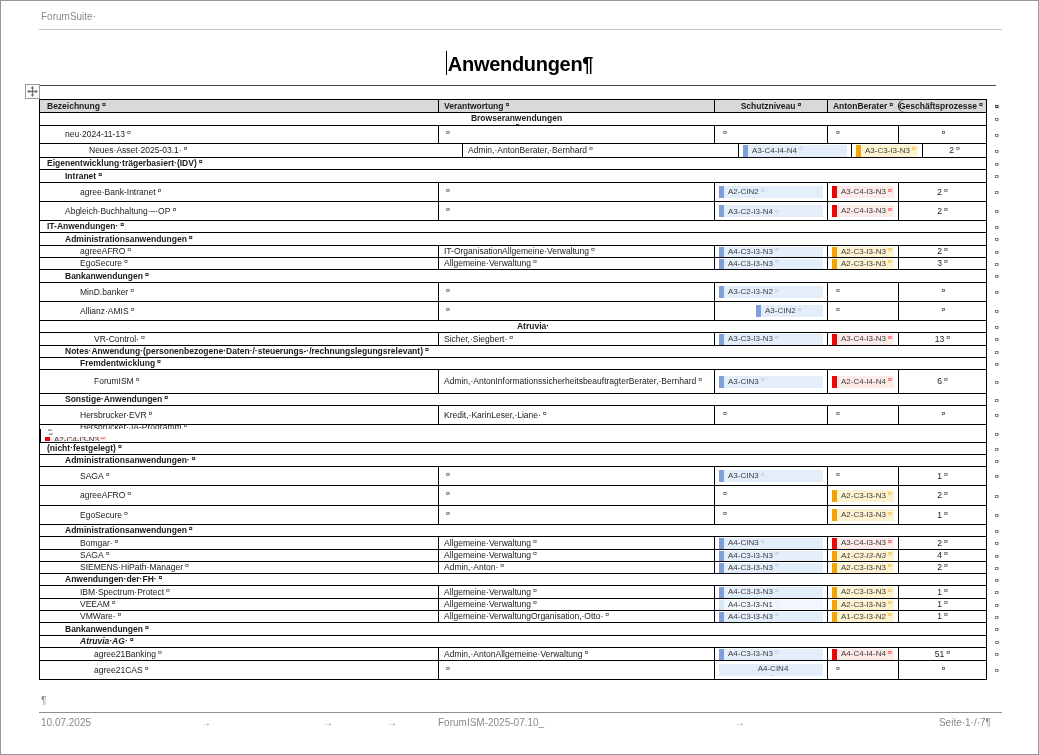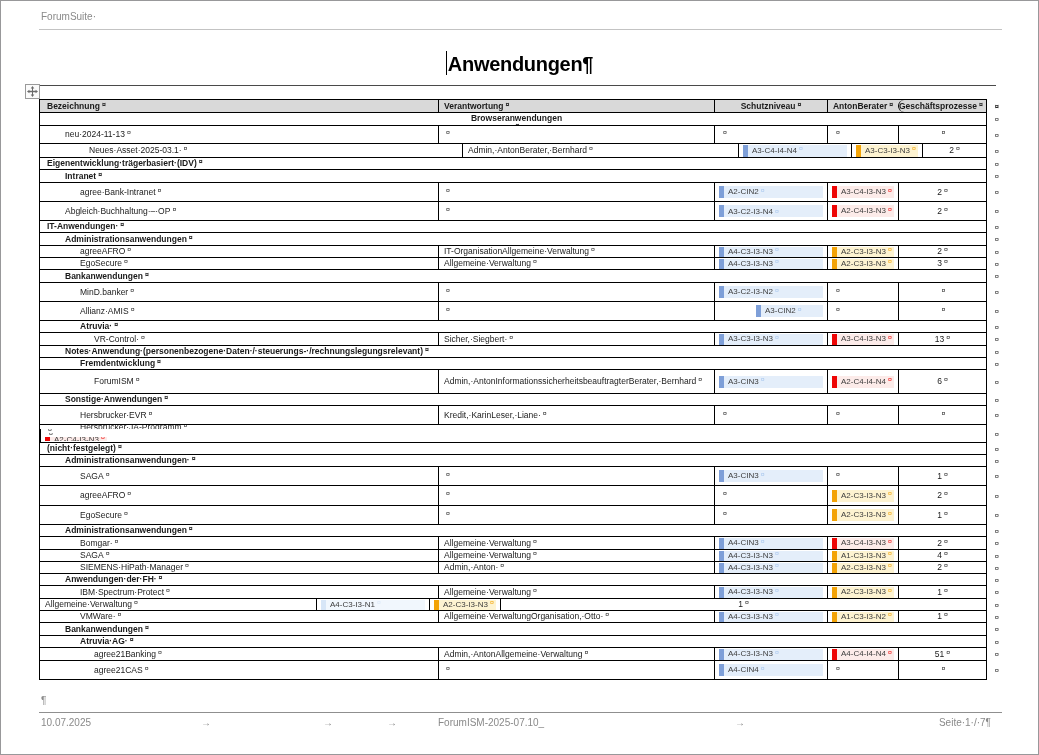--- a/index.html
+++ b/index.html
@@ -337,21 +337,21 @@
         </div>
         <div class="cell c3 empty">
           <span class="cm">¤</span>
         </div>
         <div class="cell c4 empty">
           <span class="cm">¤</span>
         </div>
         <span class="row-end">¤</span>
       </div>
       <div class="trow grp" style="height: 12px;">
-        <div class="cell full" style="padding-left: 40px;">
+        <div class="cell full" style="padding-left: 40px; flex-direction: column;">
           <span class="lbl b">Atruvia·</span>
           <span class="cm">¤</span>
         </div>
         <span class="row-end">¤</span>
       </div>
       <div class="trow dat" style="height: 13px;">
         <div class="cell c0" style="padding-left: 54px;">
           <span class="lbl">VR-Control·</span>
           <span class="cm">¤</span>
         </div>
@@ -605,21 +605,21 @@
           <span class="cm">¤</span>
         </div>
         <div class="cell c2">
           <span class="badge" style="background: rgb(228, 238, 250);">
             <span class="bbar" style="background: rgb(126, 159, 216);"></span>
             <span class="bt" style="color: rgb(60, 60, 60);">A4-C3-I3-N3</span>
             <span class="bm" style="color: rgb(169, 199, 238);">¤</span>
           </span>
         </div>
         <div class="cell c3">
-          <span class="badge" style="background: rgb(253, 243, 209);">
+          <span class="badge" style="background: rgb(253, 243, 209); font-style: italic;">
             <span class="bbar" style="background: rgb(243, 163, 6);"></span>
             <span class="bt" style="color: rgb(60, 60, 60);">A1-C3-I3-N3</span>
             <span class="bm" style="color: rgb(243, 163, 6);">¤</span>
           </span>
         </div>
         <div class="cell c4">
           <span class="lbl">4</span>
           <span class="cm">¤</span>
         </div>
         <span class="row-end">¤</span>
@@ -683,20 +683,24 @@
             <span class="bm" style="color: rgb(243, 163, 6);">¤</span>
           </span>
         </div>
         <div class="cell c4">
           <span class="lbl">1</span>
           <span class="cm">¤</span>
         </div>
         <span class="row-end">¤</span>
       </div>
       <div class="trow dat" style="height: 12px;">
+        <div class="cell c0" style="padding-left: 40px;">
+          <span class="lbl">VEEAM</span>
+          <span class="cm">¤</span>
+        </div>
         <div class="cell c1">
           <span class="lbl wrap">Allgemeine·​Verwaltung</span>
           <span class="cm">¤</span>
         </div>
         <div class="cell c2">
           <span class="badge" style="background: rgb(241, 247, 253);">
             <span class="bbar" style="background: rgb(215, 230, 247);"></span>
             <span class="bt" style="color: rgb(60, 60, 60);">A4-C3-I3-N1</span>
             <span class="bm" style="color: rgb(220, 233, 248);">¤</span>
           </span>
@@ -743,21 +747,21 @@
         </div>
         <span class="row-end">¤</span>
       </div>
       <div class="trow grp" style="height: 13px;">
         <div class="cell full" style="padding-left: 25px;">
           <span class="lbl b">Bankanwendungen</span>
           <span class="cm">¤</span>
         </div>
         <span class="row-end">¤</span>
       </div>
-      <div class="trow grp" style="height: 12px;">
+      <div class="trow grp" style="height: 12px; font-style: italic;">
         <div class="cell full" style="padding-left: 40px;">
           <span class="lbl b">Atruvia·AG·</span>
           <span class="cm">¤</span>
         </div>
         <span class="row-end">¤</span>
       </div>
       <div class="trow dat" style="height: 13px;">
         <div class="cell c0" style="padding-left: 54px;">
           <span class="lbl">agree21Banking</span>
           <span class="cm">¤</span>
@@ -788,21 +792,21 @@
       </div>
       <div class="trow dat" style="height: 19px;">
         <div class="cell c0" style="padding-left: 54px;">
           <span class="lbl">agree21CAS</span>
           <span class="cm">¤</span>
         </div>
         <div class="cell c1">
           <span class="cm">¤</span>
         </div>
         <div class="cell c2">
-          <span class="badge" style="background: rgb(228, 238, 250);">
+          <span class="badge" style="background: rgb(228, 238, 250); flex-direction: column;">
             <span class="bbar" style="background: rgb(126, 159, 216);"></span>
             <span class="bt" style="color: rgb(60, 60, 60);">A4-CIN4</span>
             <span class="bm" style="color: rgb(169, 199, 238);">¤</span>
           </span>
         </div>
         <div class="cell c3 empty">
           <span class="cm">¤</span>
         </div>
         <div class="cell c4 empty">
           <span class="cm">¤</span>

